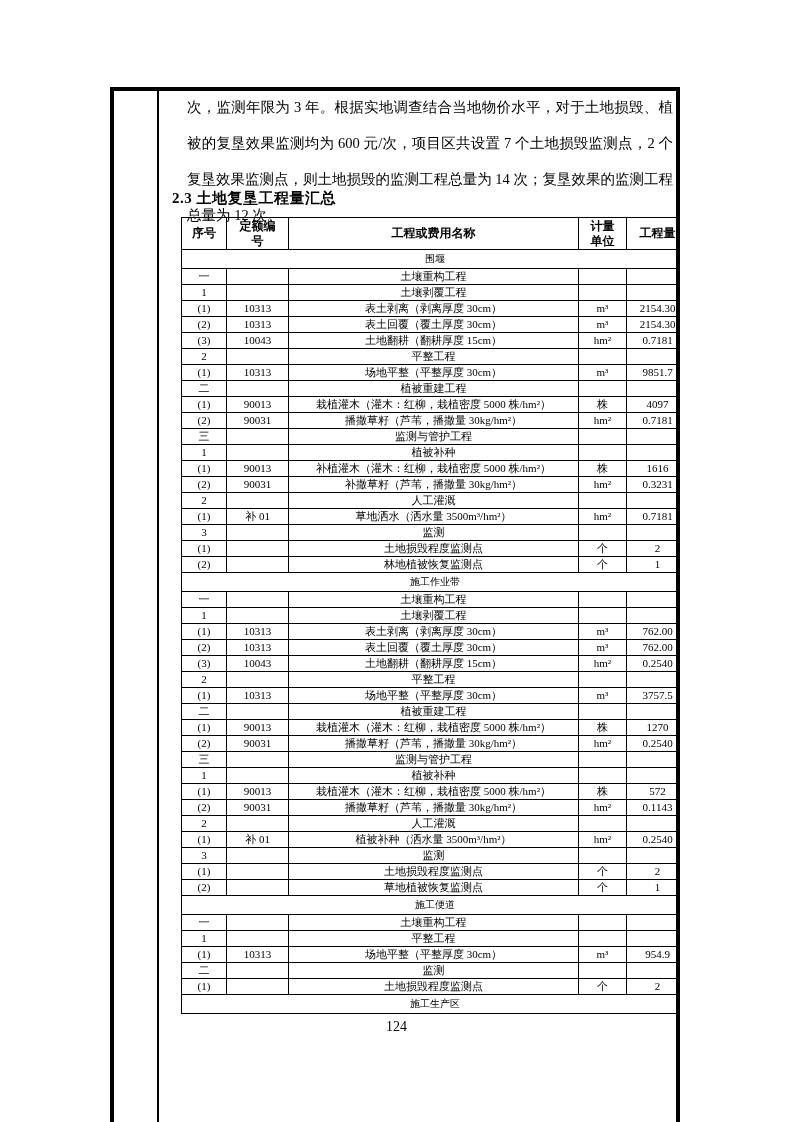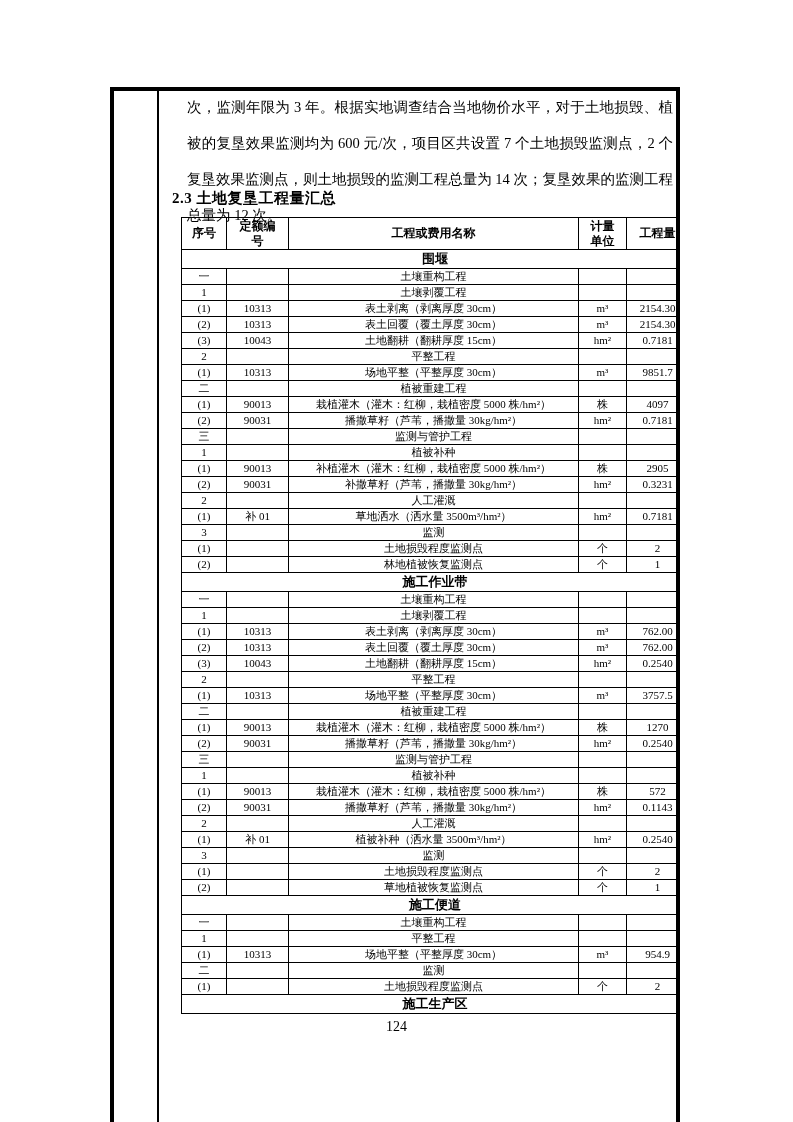--- a/index.html
+++ b/index.html
@@ -37,21 +37,21 @@
     vertical-align:middle; overflow:hidden;
   }
   .qtable thead th {
     height:31px; font-size:12px; font-weight:bold;
     white-space:pre-line; line-height:1.25;
   }
   .qtable tbody td {
     height:15px; font-size:11px; line-height:1.15; white-space:nowrap;
   }
   .qtable tbody tr.section td {
-    font-weight:bold; font-size:13px; height:18px;
+    font-weight:normal; font-size:10px; height:18px;
   }
   .pageno {
     position:absolute; left:0; top:1019px; width:793px;
     text-align:center; font-size:14px;
   }
 </style>
 </head>
 <body>
 
 <div class="frame">
@@ -164,21 +164,21 @@
             <td></td>
             <td>植被补种</td>
             <td></td>
             <td></td>
           </tr>
           <tr>
             <td>(1)</td>
             <td>90013</td>
             <td>补植灌木（灌木：红柳，栽植密度 5000 株/hm²）</td>
             <td>株</td>
-            <td>2905</td>
+            <td>1616</td>
           </tr>
           <tr>
             <td>(2)</td>
             <td>90031</td>
             <td>补撒草籽（芦苇，播撒量 30kg/hm²）</td>
             <td>hm²</td>
             <td>0.3231</td>
           </tr>
           <tr>
             <td>2</td>

